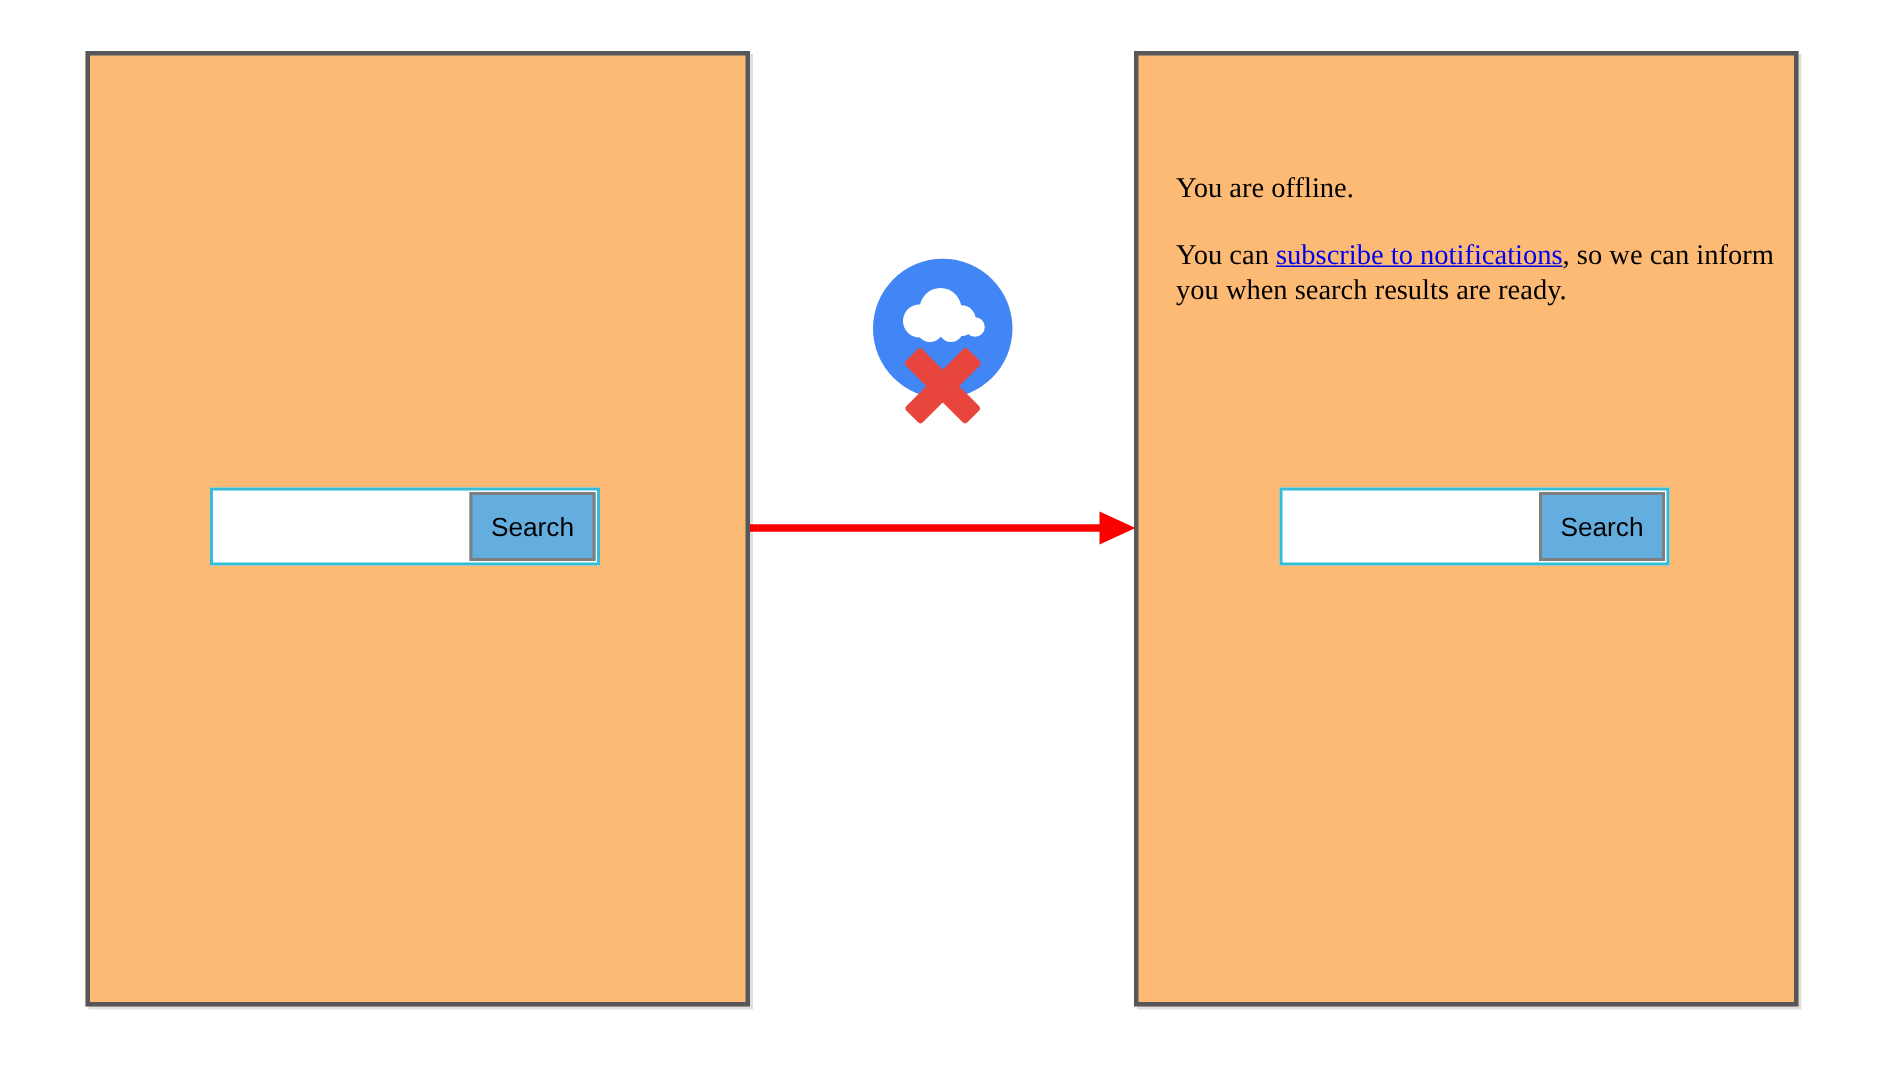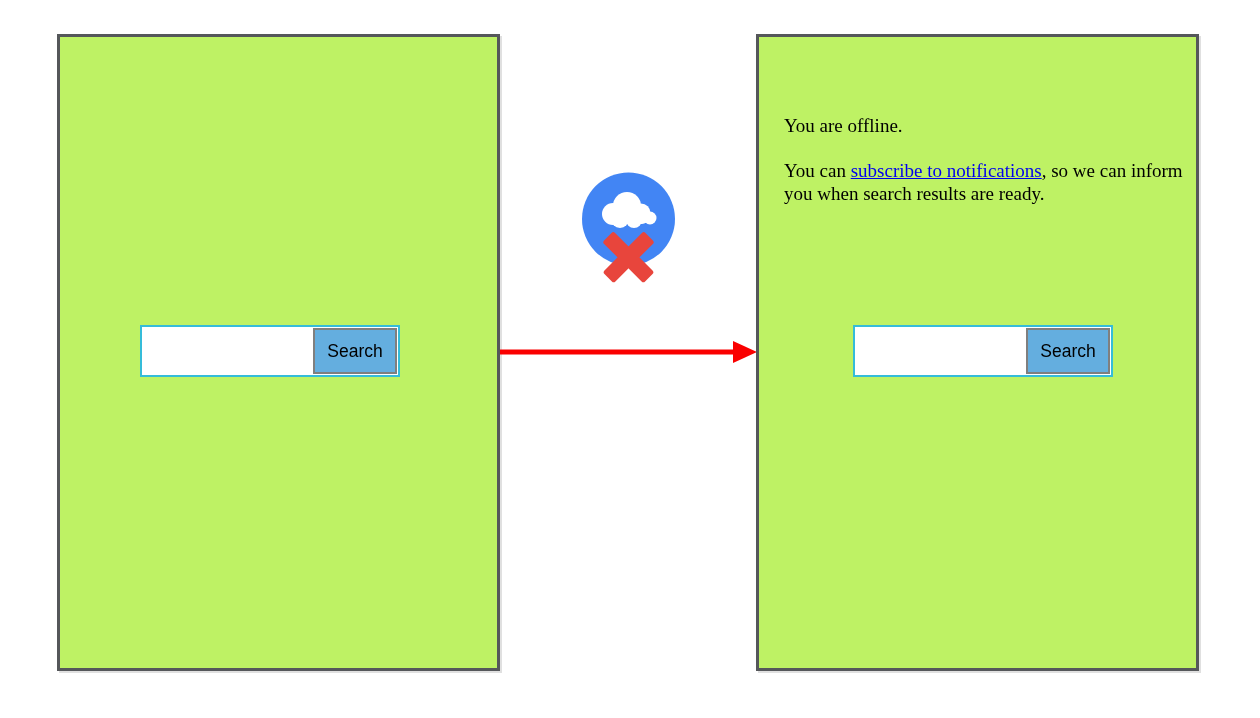--- a/index.html
+++ b/index.html
@@ -13,21 +13,21 @@
     --link-blue:#0000ee;
     --text-black:#000000;
   }
   html,body{margin:0;padding:0;background:#ffffff;}
   .canvas{
     position:relative;width:1260px;height:718px;background:#ffffff;overflow:hidden;
     font-family:"Liberation Sans",sans-serif;
   }
   .frame{
     position:absolute;top:34px;width:443px;height:637px;box-sizing:border-box;
-    border:3px solid var(--frame-border);background:#bef264;
+    border:3px solid var(--frame-border);background:#fdba74;
     box-shadow:2px 2px 0 rgba(0,0,0,0.12);
   }
   .frame-left{left:57px;}
   .frame-right{left:756px;}
 
   .search-row{
     position:absolute;width:260px;height:52px;box-sizing:border-box;
     border:2px solid var(--input-border);background:#ffffff;
   }
   .frame-left .search-row{left:80px;top:288px;}

